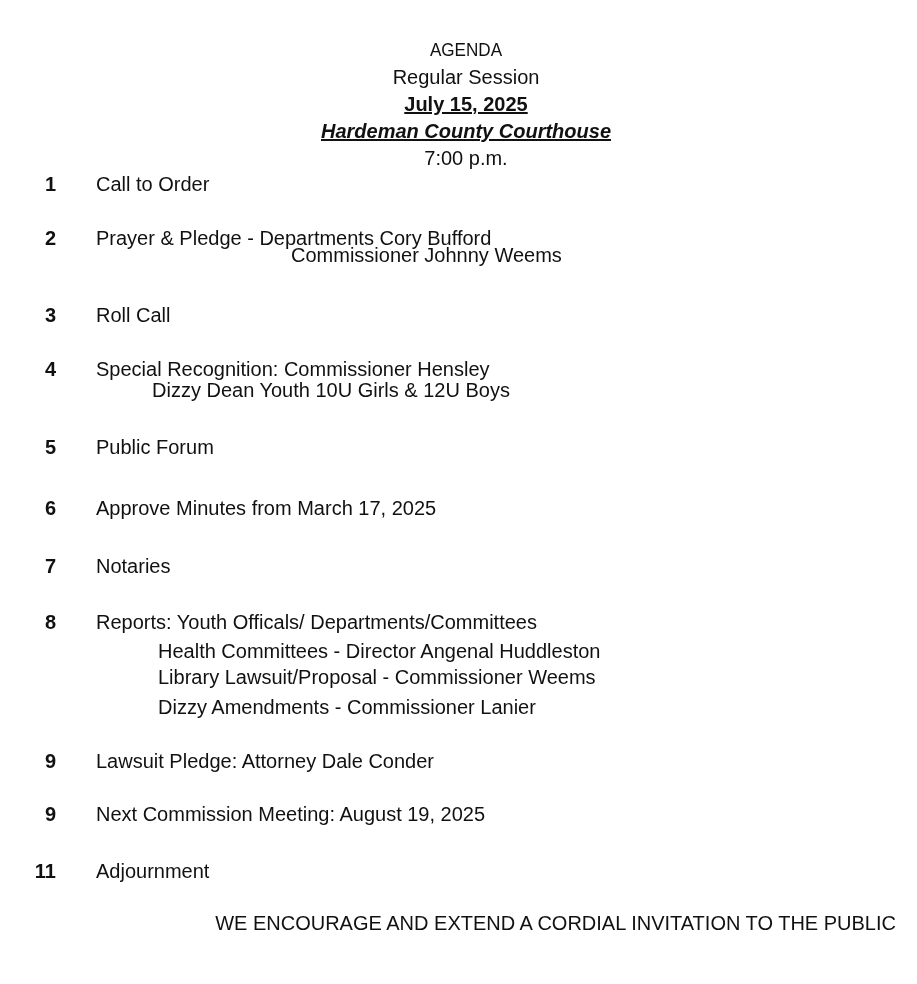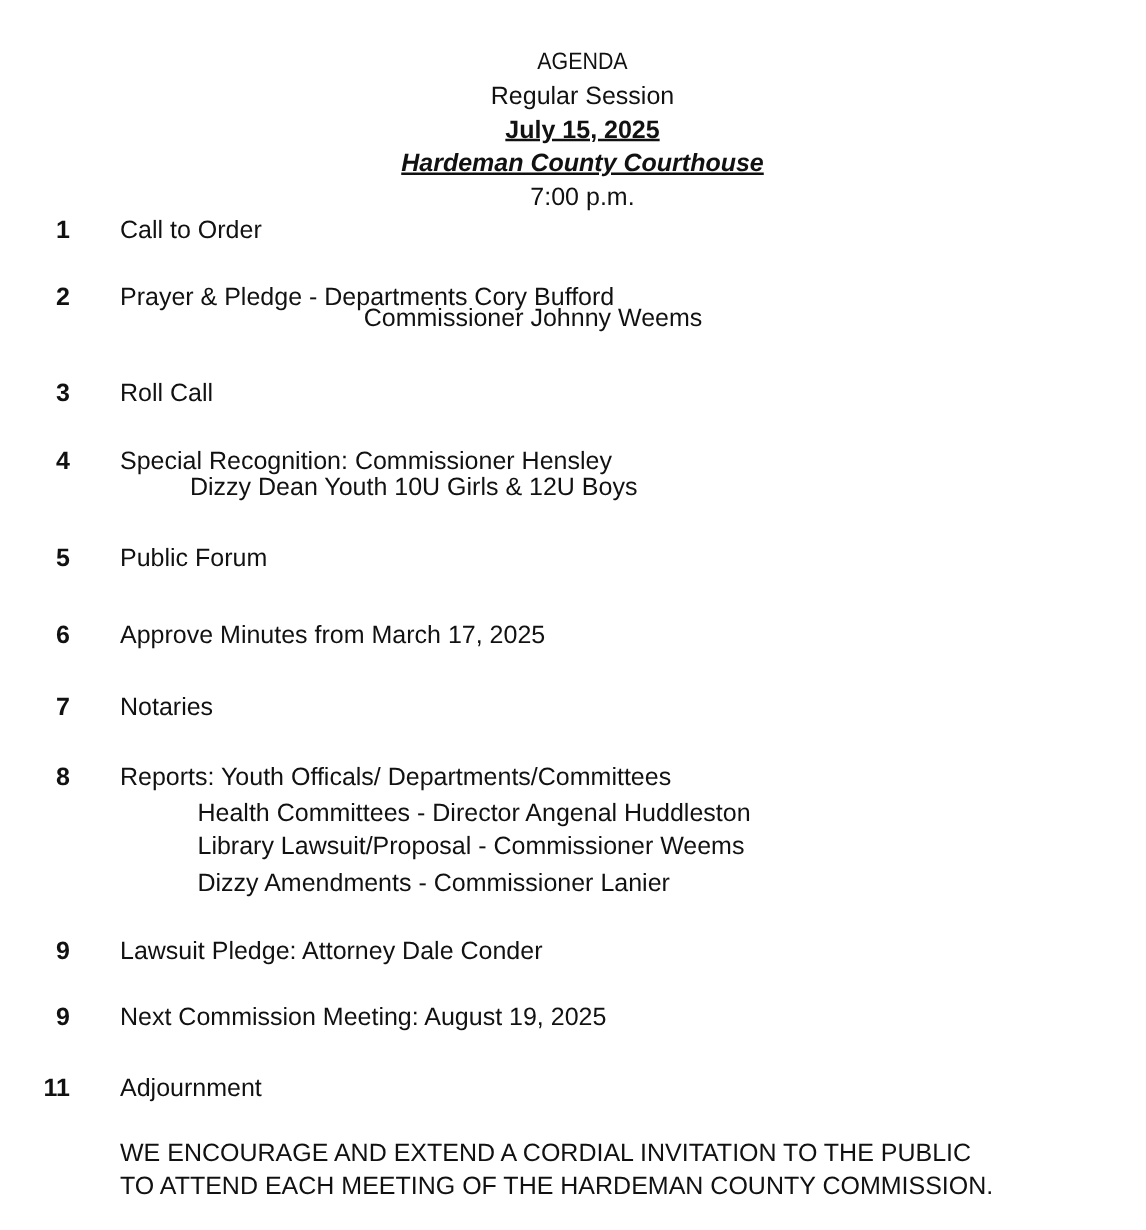--- a/index.html
+++ b/index.html
@@ -12,21 +12,21 @@
   .hdr-session { top: 65px; }
   .hdr-date { top: 92px; font-weight: bold; text-decoration: underline; }
   .hdr-location { top: 119px; font-weight: bold; font-style: italic; text-decoration: underline; }
   .hdr-time { top: 146px; }
 
   .num { position: absolute; width: 40px; text-align: right; font-weight: bold; font-size: 20px; line-height: 24px; left: 16px; }
   .line { position: absolute; left: 96px; font-size: 20px; line-height: 24px; white-space: nowrap; }
   .b { font-weight: normal; }
   .sub { position: absolute; font-size: 20px; line-height: 24px; white-space: nowrap; }
 
-  .notice { position: absolute; left: 96px; top: 910px; font-size: 20px; line-height: 26px; width: 800px; }
+  .notice { position: absolute; left: 96px; top: 910px; font-size: 20px; line-height: 26px; width: 800px; text-align: right; }
 </style>
 </head>
 <body>
 
 <div>
   <div class="hdr hdr-agenda">AGENDA</div>
   <div class="hdr hdr-session">Regular Session</div>
   <div class="hdr hdr-date">July 15, 2025</div>
   <div class="hdr hdr-location">Hardeman County Courthouse</div>
   <div class="hdr hdr-time">7:00 p.m.</div>
@@ -90,14 +90,13 @@
   </div>
 
   <div>
     <div class="num" style="top:859px">11</div>
     <div class="line" style="top:859px"><span class="b">Adjournment</span></div>
   </div>
 </div>
 
 <div class="notice">
   <div>WE ENCOURAGE AND EXTEND A CORDIAL INVITATION TO THE PUBLIC</div>
-  <div>TO ATTEND EACH MEETING OF THE HARDEMAN COUNTY COMMISSION.</div>
 </div>
 
 </body></html>

